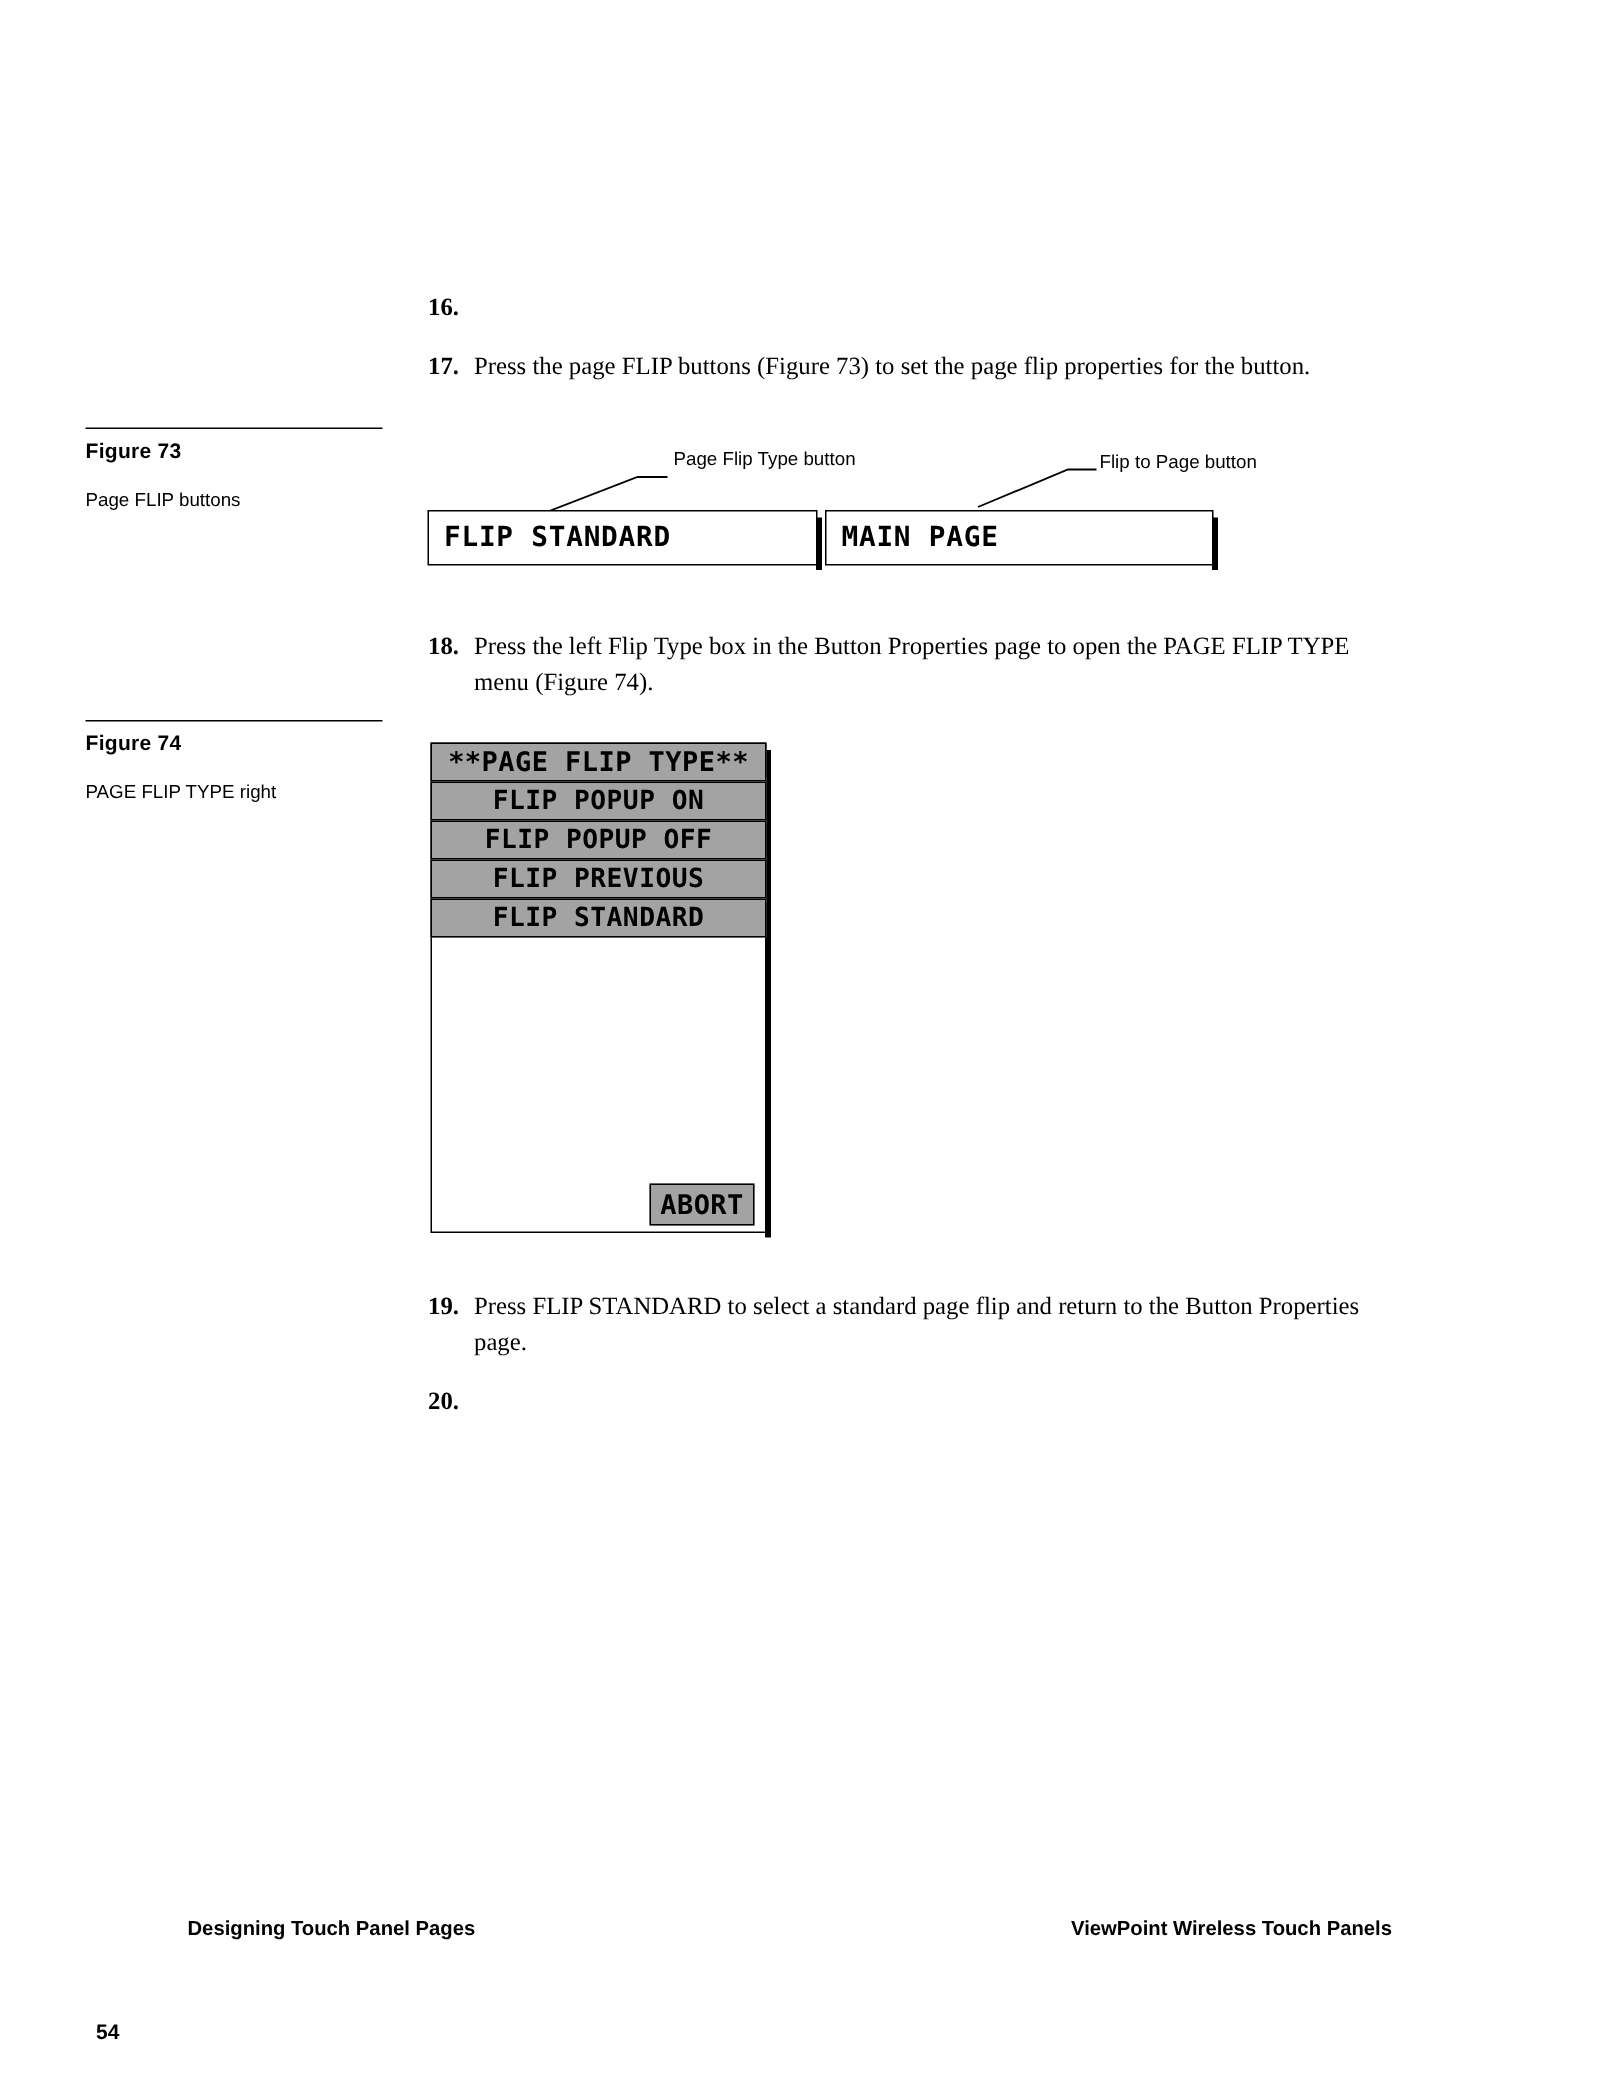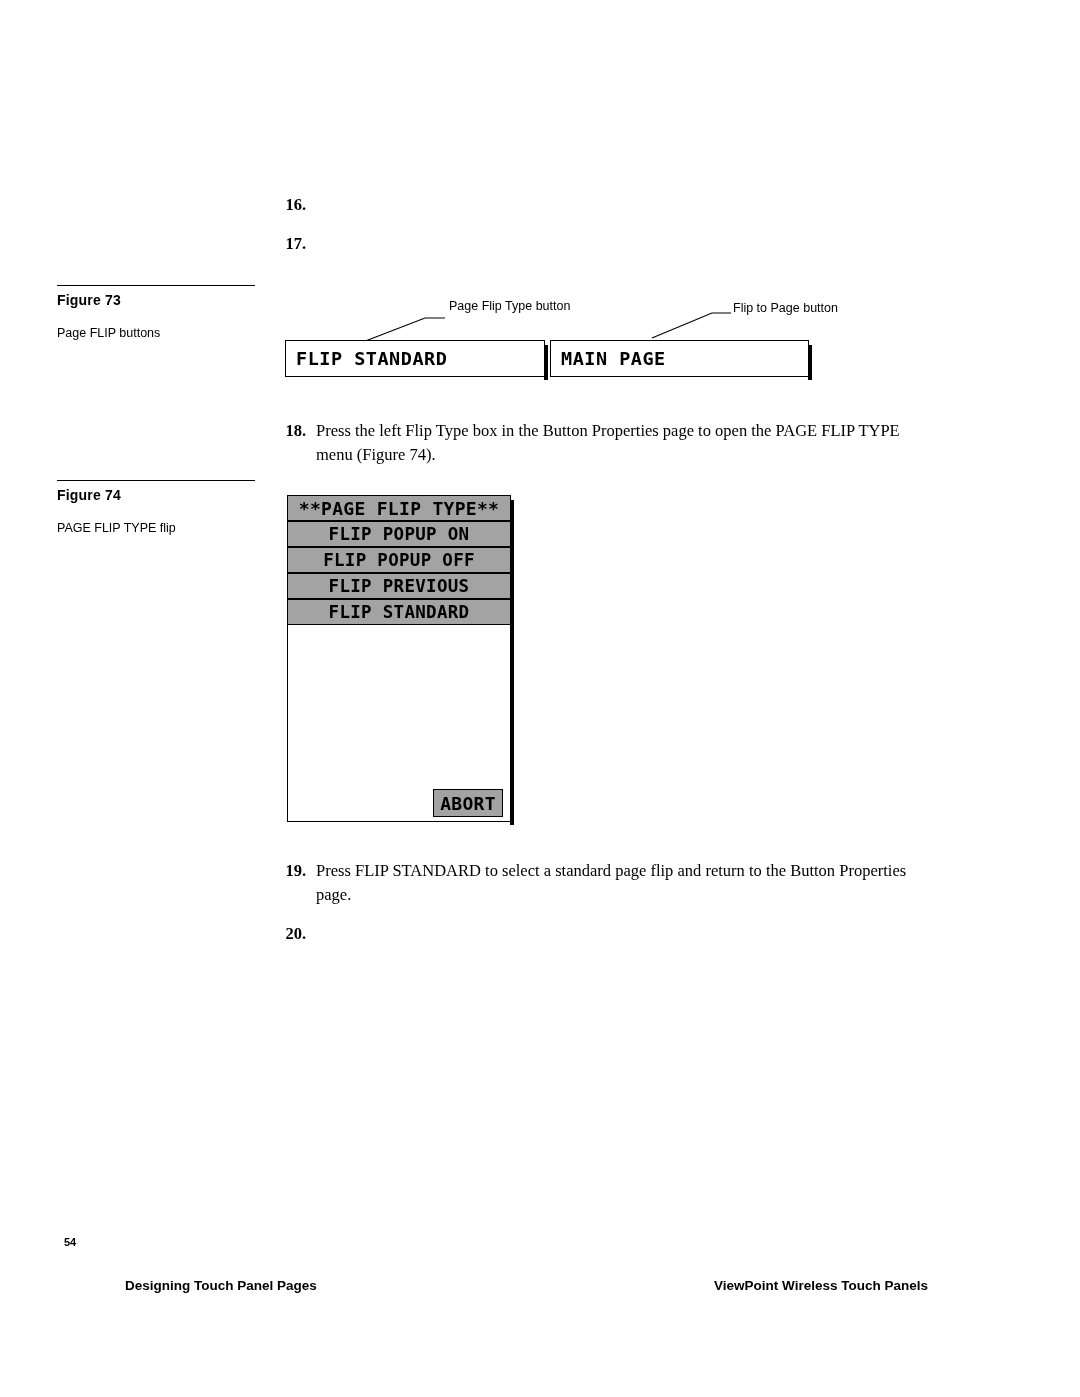--- a/index.html
+++ b/index.html
@@ -122,23 +122,23 @@
 
   svg.leader {
     position: absolute;
     overflow: visible;
   }
 
   
   .footer-num {
     position: absolute;
     left: 64px;
-    top: 1236px;
-    font-family: "Liberation Sans", sans-serif;
-    font-size: 11px;
+    top: 1346px;
+    font-family: "Liberation Sans", sans-serif;
+    font-size: 14px;
     font-weight: bold;
   }
   .footer-left {
     position: absolute;
     left: 125px;
     top: 1278px;
     font-family: "Liberation Sans", sans-serif;
     font-size: 13.5px;
     font-weight: bold;
   }
@@ -153,20 +153,21 @@
 </style>
 </head>
 <body>
 
 <div class="step" style="left:285px; top:193px; width:640px;">
   <span class="num">16.</span>
 </div>
 
 <div class="step" style="left:285px; top:232px; width:640px;">
   <span class="num">17.</span>
+  <span class="txt">Press the page FLIP buttons (Figure 73) to set the page flip properties for the button.</span>
 </div>
 
 <div class="fig-block" style="top:285px;">
   <div class="fig-rule"></div>
   <div class="fig-title">Figure 73</div>
   <div class="fig-caption">Page FLIP buttons</div>
 </div>
 
 <div class="callout" style="left:449px; top:299px;">Page Flip Type button</div>
 <div class="callout" style="left:733px; top:301px;">Flip to Page button</div>
@@ -180,21 +181,21 @@
 <div class="tp-btn left-align shadow" style="left:550px; top:340px; width:259px; height:37px;">MAIN PAGE</div>
 
 <div class="step" style="left:285px; top:419px; width:650px;">
   <span class="num">18.</span>
   <span class="txt">Press the left Flip Type box in the Button Properties page to open the PAGE FLIP TYPE menu (Figure 74).</span>
 </div>
 
 <div class="fig-block" style="top:480px;">
   <div class="fig-rule"></div>
   <div class="fig-title">Figure 74</div>
-  <div class="fig-caption">PAGE FLIP TYPE flip</div>
+  <div class="fig-caption">PAGE FLIP TYPE right</div>
 </div>
 
 <div class="menu-frame shadow" style="left:287px; top:495px; width:224px; height:327px;">
 </div>
 
 <div class="menu-item header" style="left:287px; top:495px; width:224px; height:26px;">**PAGE FLIP TYPE**</div>
 
 <div class="menu-item" style="left:287px; top:521px; width:224px; height:26px;">FLIP POPUP ON</div>
 
 <div class="menu-item" style="left:287px; top:547px; width:224px; height:26px;">FLIP POPUP OFF</div>

